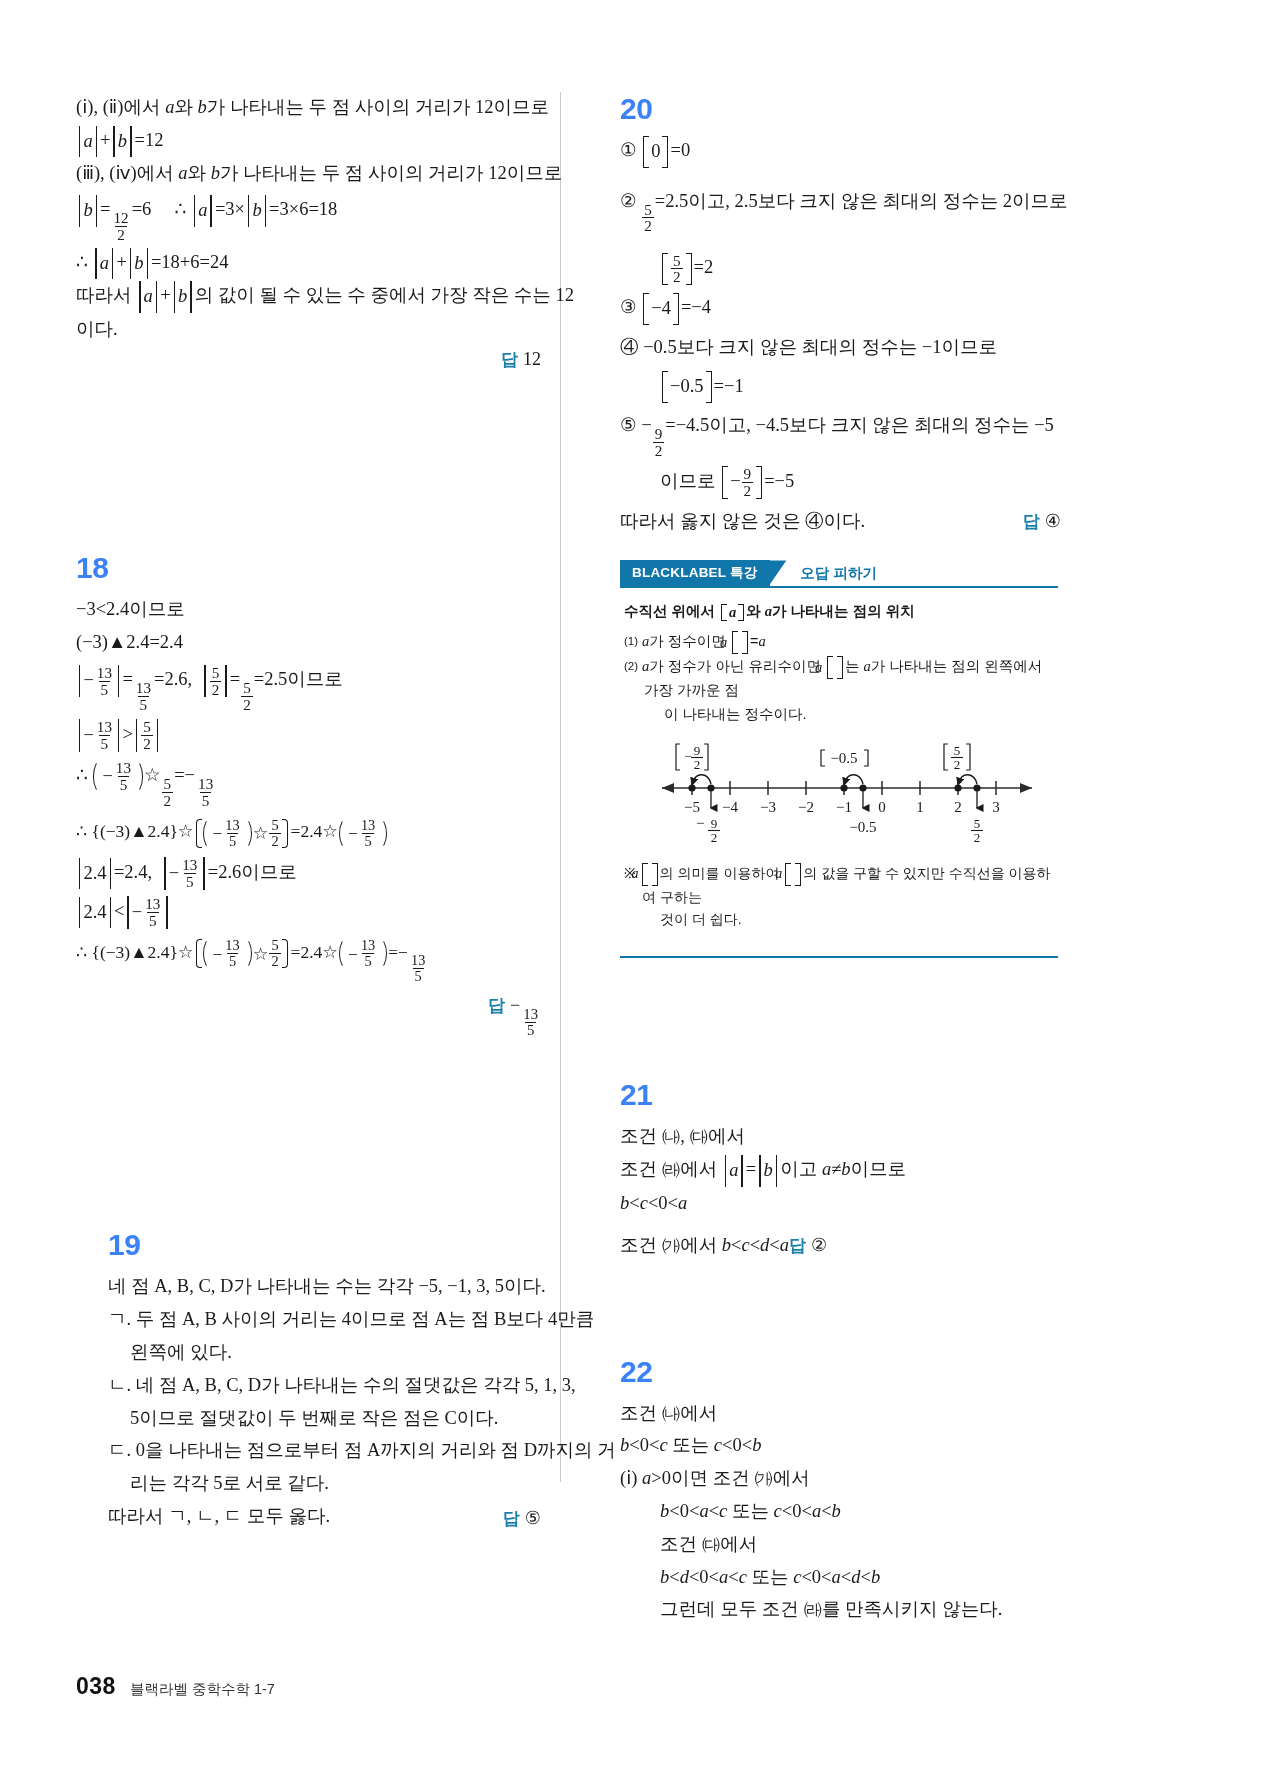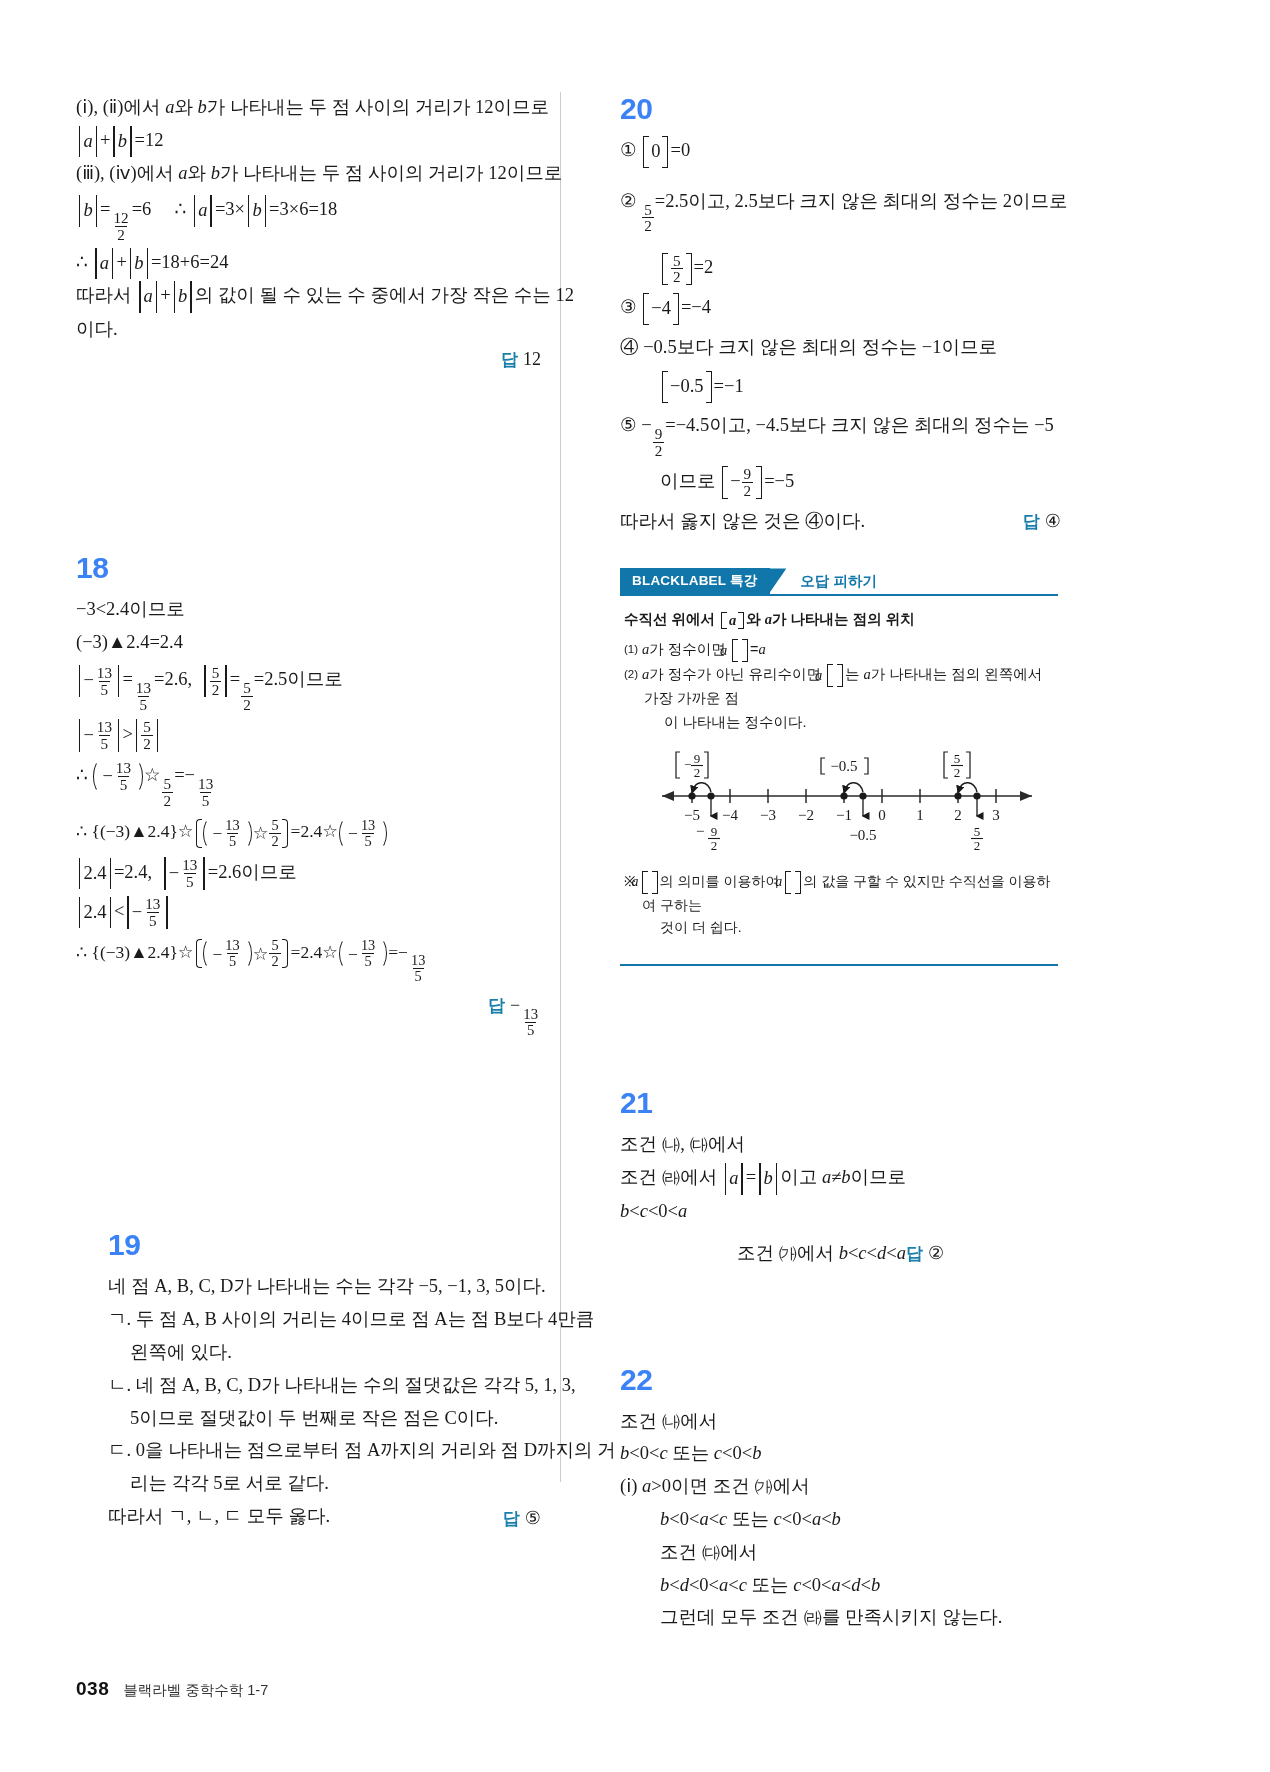--- a/index.html
+++ b/index.html
@@ -134,21 +134,21 @@
   .ans b {
     font-family:"Liberation Sans", sans-serif;
     color:#1b7fab;
     font-weight:bold;
     font-size:17px;
     margin-right:5px;
   }
   .ans .val { font-family:"Liberation Serif", serif; }
 
   
-  .bl-box { margin:30px 0 0 0; width:438px; }
+  .bl-box { margin:22px 0 0 0; width:438px; }
   .bl-head {
     position:relative;
     height:26px;
     display:flex;
     align-items:stretch;
   }
   .bl-tab {
     background:#1177aa;
     color:#ffffff;
     font-family:"Liberation Sans", sans-serif;
@@ -207,21 +207,21 @@
 
   
   .footer {
     position:absolute;
     left:76px; bottom:72px;
     display:flex; align-items:baseline; gap:14px;
   }
   .footer .pgno {
     font-family:"Liberation Sans", sans-serif;
     font-weight:bold;
-    font-size:19px;
+    font-size:23px;
     color:#111;
     letter-spacing:0.5px;
   }
   .footer .bookname {
     font-family:"Liberation Sans", sans-serif;
     font-size:14.5px;
     color:#333;
   }
 
   .gap-lg { height:150px; }
@@ -645,21 +645,21 @@
       <div class="line">조건 ㈑에서 <span class="abs">
             <span class="bar-l"></span>
             <i class="v">a</i>
             <span class="bar-r"></span>
           </span>=<span class="abs">
             <span class="bar-l"></span>
             <i class="v">b</i>
             <span class="bar-r"></span>
           </span>이고 <i class="v">a</i>≠<i class="v">b</i>이므로</div>
       <div class="line"><i class="v">b</i>&lt;<i class="v">c</i>&lt;0&lt;<i class="v">a</i></div>
-      <div style="display:flex; align-items:baseline; justify-content:center;margin-top:10px;">
+      <div style="display:flex; align-items:baseline; justify-content:flex-start;margin-top:10px;">
         <div class="line">조건 ㈎에서 <i class="v">b</i>&lt;<i class="v">c</i>&lt;<i class="v">d</i>&lt;<i class="v">a</i></div>
         <div class="ans">
           <b>답</b><span class="val">②</span>
         </div>
       </div>
     </div>
 
     <div style="margin-top:92px;">
       <div class="prob-num">22</div>
       <div class="line">조건 ㈏에서</div>

